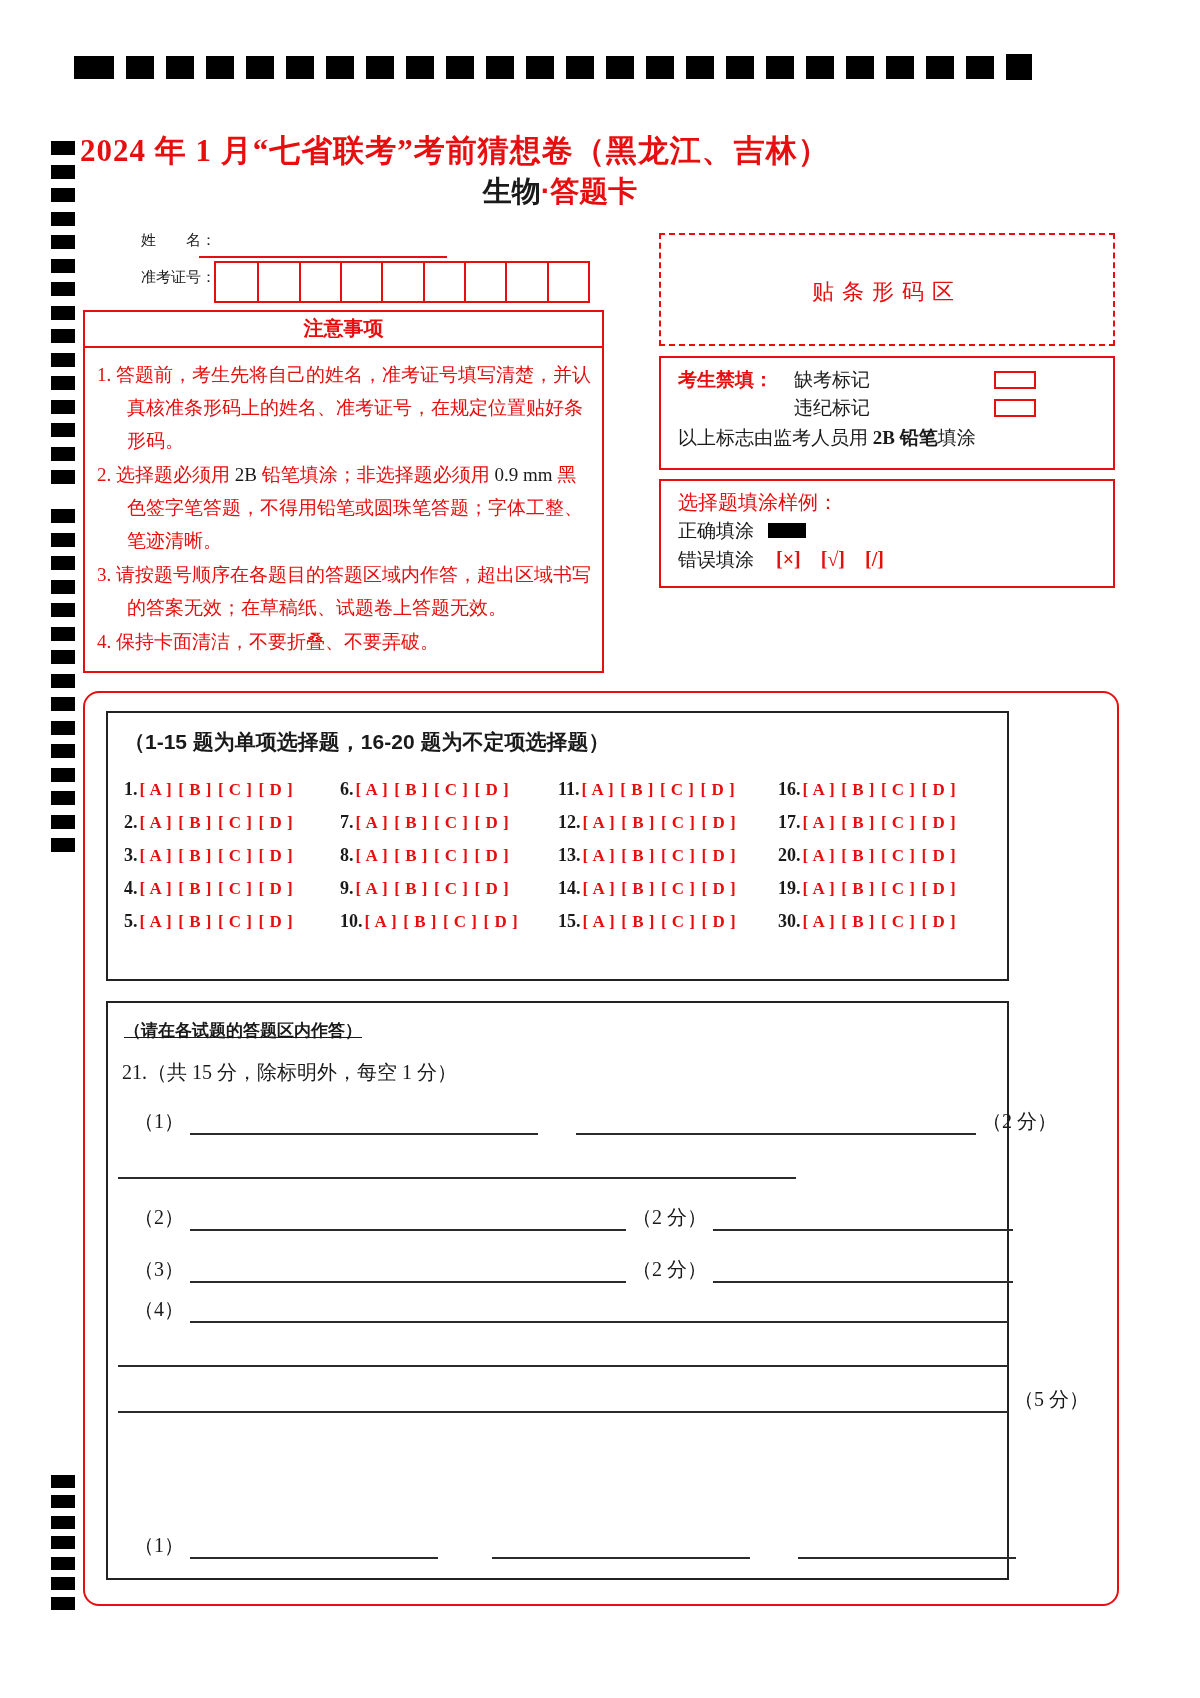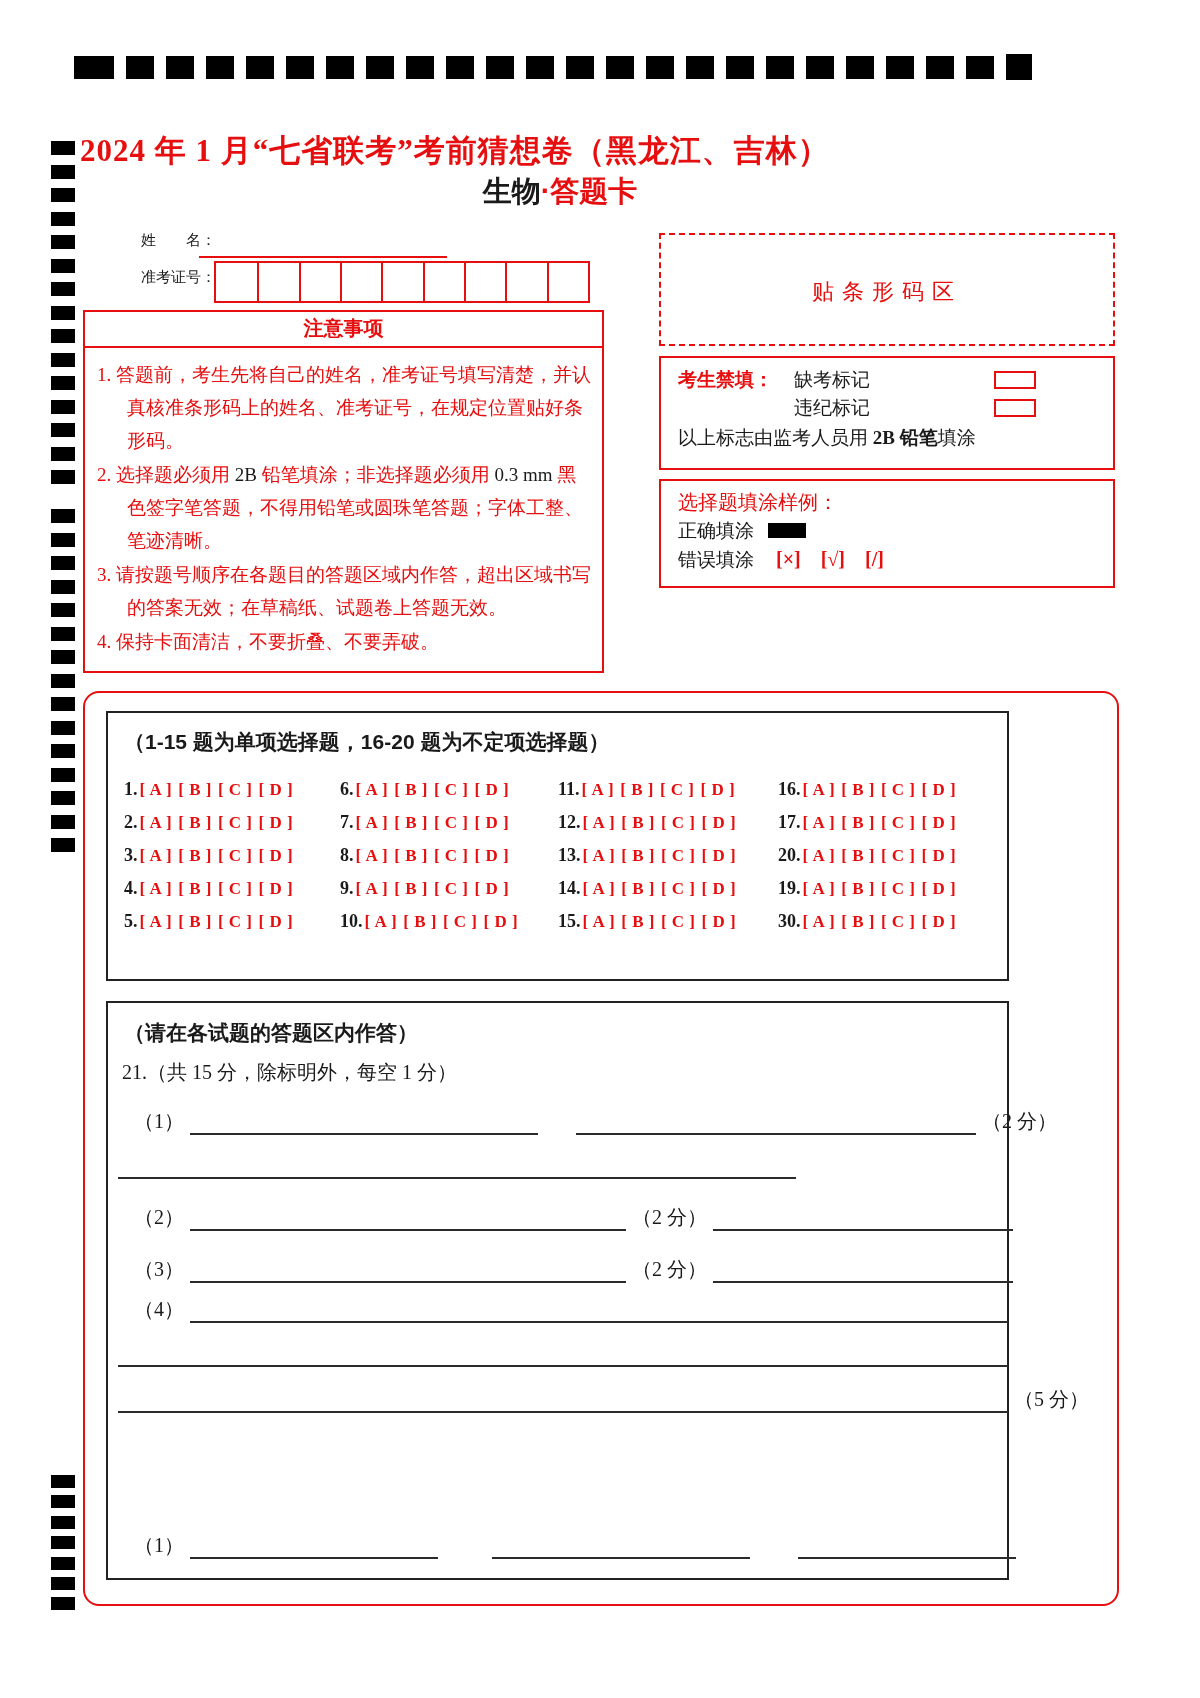--- a/index.html
+++ b/index.html
@@ -68,21 +68,21 @@
   .obj-header{margin:15px 0 0 16px;font-weight:bold;font-size:21px;font-family:"Liberation Sans","DejaVu Sans",sans-serif;}
   .objective-grid{
     position:absolute;left:16px;top:60px;
     display:grid;grid-template-columns:216px 218px 220px 226px;grid-auto-rows:33px;align-items:center;
   }
   .q-cell{white-space:nowrap;}
   .q-num{font-weight:bold;font-size:18px;margin-right:2px;}
   .q-opt{color:var(--red);font-weight:bold;font-size:17px;margin-right:6px;letter-spacing:0.5px;}
   
   .subj-box{position:absolute;left:106px;top:1001px;width:899px;height:575px;border:2px solid #222;background:#fff;}
-  .subj-header{position:absolute;left:16px;top:16px;font-weight:bold;font-size:21px;font-family:"Liberation Sans","DejaVu Sans",sans-serif;}
+  .subj-header{position:absolute;left:16px;top:16px;font-weight:bold;font-size:17px;font-family:"Liberation Sans","DejaVu Sans",sans-serif;text-decoration:underline;}
   .q-title{position:absolute;left:14px;font-size:20px;white-space:nowrap;}
   .sline{position:absolute;display:flex;align-items:flex-end;height:28px;font-size:20px;white-space:nowrap;}
   .slabel{margin-right:6px;}
   .score{margin:0 6px;}
   .blank{border-bottom:2px solid #2b2b2b;height:26px;flex:none;}
 </style>
 </head>
 <body>
 
 <div class="page">
@@ -102,21 +102,21 @@
       <div class="id-cell"></div>
       <div class="id-cell"></div>
       <div class="id-cell"></div>
       <div class="id-cell"></div>
     </div>
 
   <div class="notice-box">
     <div class="notice-header">注意事项</div>
     <div class="notice-list">
         <div class="notice-item"><span>1. 答题前，考生先将自己的姓名，准考证号填写清楚，并认真核准条形码上的姓名、准考证号，在规定位置贴好条形码。</span></div>
-        <div class="notice-item"><span>2. 选择题必须用 </span><span class="ink">2B</span><span> 铅笔填涂；非选择题必须用 </span><span class="ink">0.3 mm</span><span> 黑色签字笔答题，不得用铅笔或圆珠笔答题；字体工整、笔迹清晰。</span></div>
+        <div class="notice-item"><span>2. 选择题必须用 </span><span class="ink">2B</span><span> 铅笔填涂；非选择题必须用 </span><span class="ink">0.9 mm</span><span> 黑色签字笔答题，不得用铅笔或圆珠笔答题；字体工整、笔迹清晰。</span></div>
         <div class="notice-item"><span>3. 请按题号顺序在各题目的答题区域内作答，超出区域书写的答案无效；在草稿纸、试题卷上答题无效。</span></div>
         <div class="notice-item"><span>4. 保持卡面清洁，不要折叠、不要弄破。</span></div>
       </div>
   </div>
 
   <div class="barcode-box">
     <div class="barcode-label">贴条形码区</div>
   </div>
 
   <div class="examiner-box">

